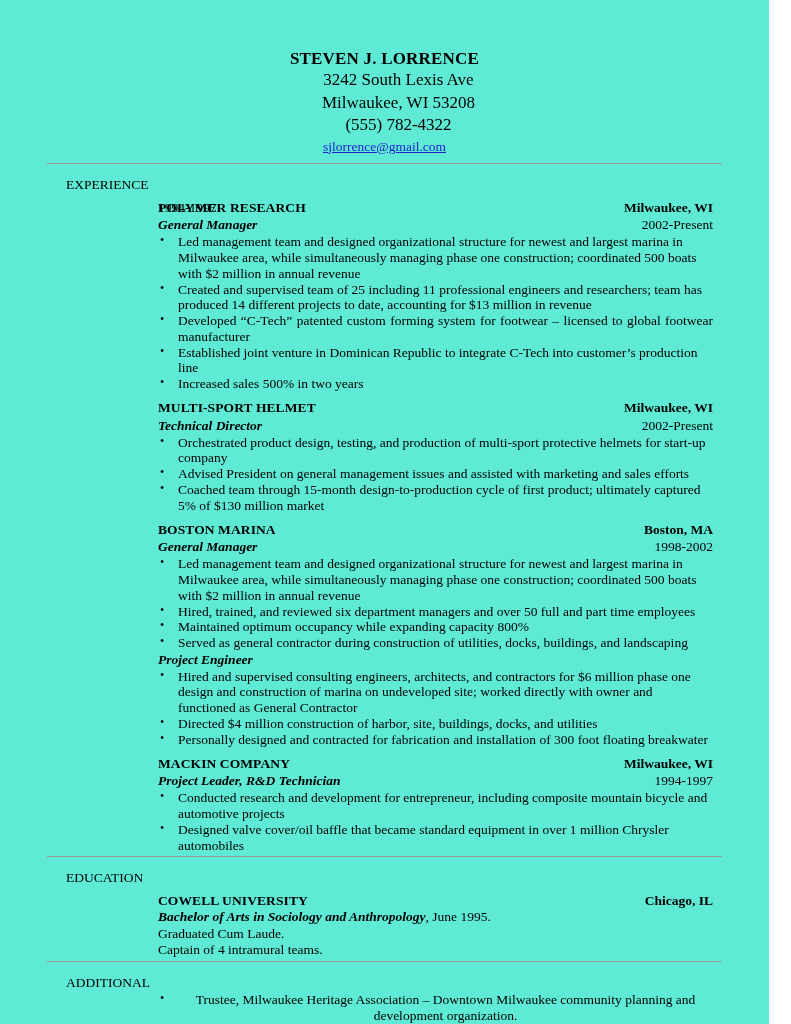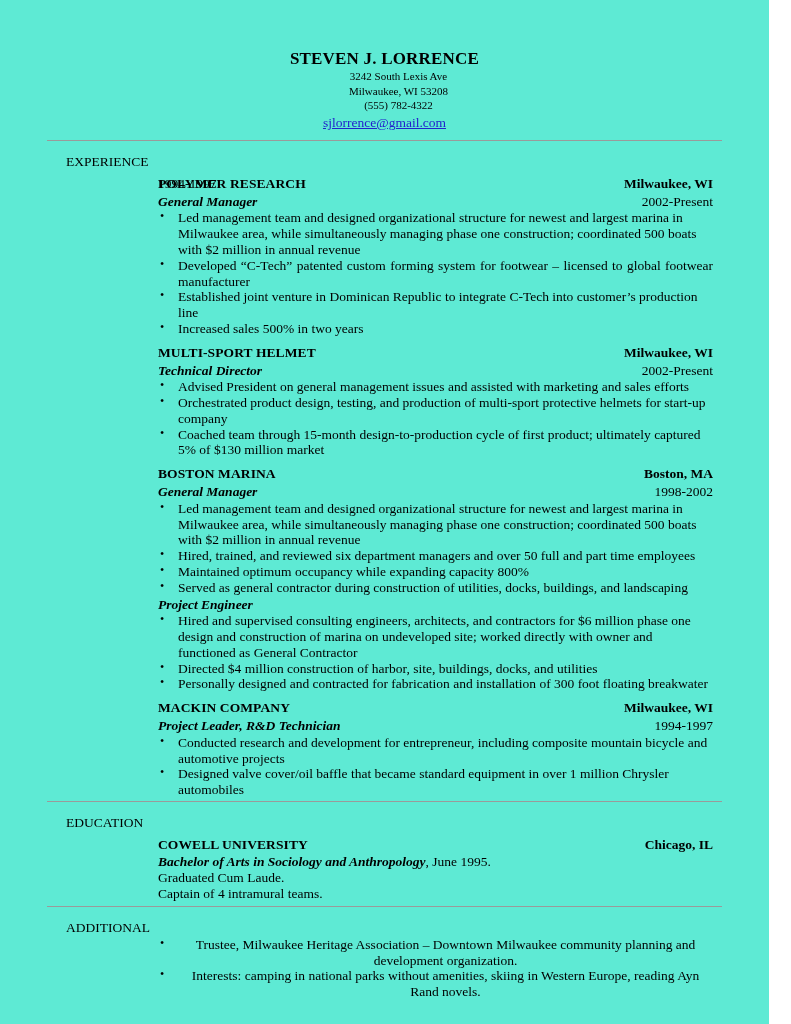--- a/index.html
+++ b/index.html
@@ -26,21 +26,21 @@
     padding-top: 48px;
     text-align: center;
   }
   .name {
     font-size: 17px;
     font-weight: bold;
     letter-spacing: .2px;
     line-height: 1.25;
   }
   .contact-line {
-    font-size: 11px;
+    font-size: 17px;
     line-height: 1.32;
     padding-left: 28px;
   }
   .email-link {
     color: #2222cc;
     text-decoration: underline;
     font-size: 13.5px;
     line-height: 1.32;
     cursor: pointer;
   }
@@ -181,38 +181,39 @@
         <div class="entry-head">
           <span class="org">POLYMER RESEARCH</span>
           <span class="loc">Milwaukee, WI</span>
         </div>
         <div class="entry-head">
           <span class="title">General Manager</span>
           <span class="dates">2002-Present</span>
         </div>
         <ul class="bullets">
             <li>Led management team and designed organizational structure for newest and largest marina in Milwaukee area, while simultaneously managing phase one construction; coordinated 500 boats with $2 million in annual revenue</li>
+            <li>Created and supervised team of 25 including 11 professional engineers and researchers; team has produced 14 different projects to date, accounting for $13 million in revenue</li>
             <li class="justify">Developed “C-Tech” patented custom forming system for footwear – licensed to global footwear manufacturer</li>
             <li>Established joint venture in Dominican Republic to integrate C-Tech into customer’s production line</li>
             <li>Increased sales 500% in two years</li>
           </ul>
       </div>
 
       <div class="entry">
         <div class="entry-head">
           <span class="org">MULTI-SPORT HELMET</span>
           <span class="loc">Milwaukee, WI</span>
         </div>
         <div class="entry-head">
           <span class="title">Technical Director</span>
           <span class="dates">2002-Present</span>
         </div>
         <ul class="bullets">
+            <li>Orchestrated product design, testing, and production of multi-sport protective helmets for start-up company</li>
             <li>Advised President on general management issues and assisted with marketing and sales efforts</li>
-            <li>Orchestrated product design, testing, and production of multi-sport protective helmets for start-up company</li>
             <li>Coached team through 15-month design-to-production cycle of first product; ultimately captured 5% of $130 million market</li>
           </ul>
       </div>
 
       <div class="entry">
         <div class="entry-head">
           <span class="org">BOSTON MARINA</span>
           <span class="loc">Boston, MA</span>
         </div>
         <div class="entry-head">

